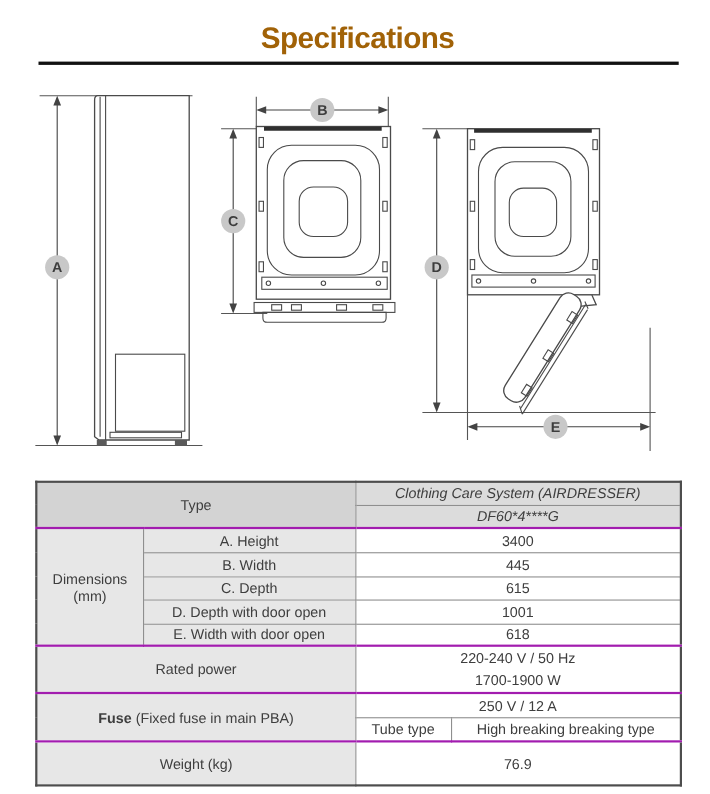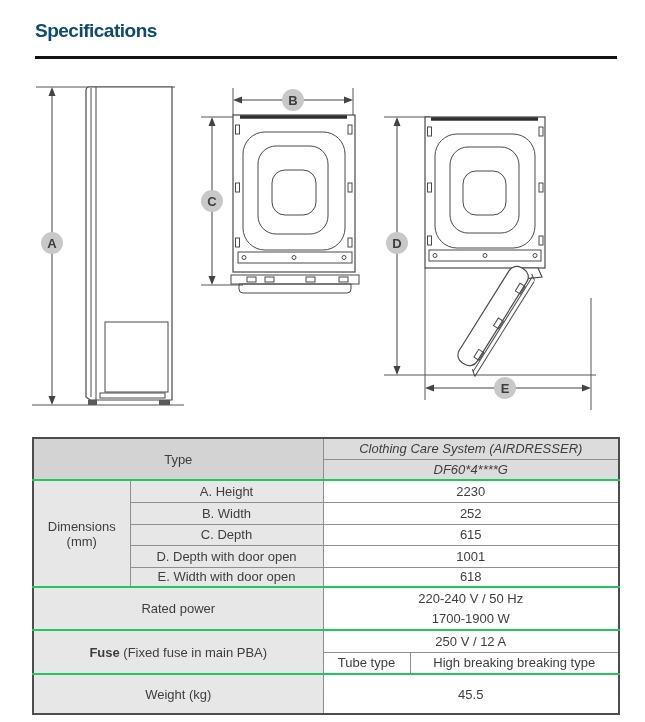--- a/index.html
+++ b/index.html
@@ -5,21 +5,21 @@
   html,body{margin:0;padding:0;}
   body{
     width:645px;height:722px;position:relative;overflow:hidden;
     background:#ffffff;
     font-family:"Liberation Sans", sans-serif;
     color:#3e3e3e;
   }
   
   .page-title{
     position:absolute;left:35px;top:20px;width:580px;
-    font-size:19px;font-weight:700;color:#0c4a6e;letter-spacing:-0.5px;
+    font-size:27px;font-weight:700;color:#a16207;letter-spacing:-0.5px;text-align:center;
   }
   .title-rule{
     position:absolute;left:35px;top:56px;width:582px;height:3px;background:#111;
   }
   
   .diagram{position:absolute;}
   .diagram svg{display:block;}
   .dline{stroke:#434343;stroke-width:1;fill:none;}
   .dthin{stroke:#555;stroke-width:1;fill:none;}
   .dshape{stroke:#4a4a4a;stroke-width:1.2;fill:#ffffff;}
@@ -33,21 +33,21 @@
     position:absolute;left:32px;top:437px;
     border-collapse:collapse;table-layout:fixed;
     font-size:13px;color:#3e3e3e;
     border:2px solid #4d4d4d;
   }
   table.spec td{
     border:1px solid #8f8f8f;
     text-align:center;vertical-align:middle;
     padding:1px 4px;overflow:hidden;white-space:nowrap;
   }
-  tr.sec td{border-top:2px solid #22c55e;}
+  tr.sec td{border-top:2px solid #a21caf;}
   td.h-type{background:#d3d3d3;}
   td.h-val{background:#dcdcdc;font-style:italic;}
   td.lbl{background:#e7e7e7;}
   td.val{background:#ffffff;}
   .two-line{line-height:1.5;margin-top:24px;}
   .bold{font-weight:700;text-align:right;}
 </style>
 </head>
 <body>
 
@@ -212,25 +212,25 @@
   </tr>
   <tr style="height:21px">
     <td class="h-val" colspan="2">DF60*4****G</td>
   </tr>
   <tr class="sec" style="height:22px">
     <td class="lbl" rowspan="5">
       <div>Dimensions</div>
       <div>(mm)</div>
     </td>
     <td class="lbl">A. Height</td>
-    <td class="val" colspan="2">2230</td>
+    <td class="val" colspan="2">3400</td>
   </tr>
   <tr style="height:22px">
     <td class="lbl">B. Width</td>
-    <td class="val" colspan="2">252</td>
+    <td class="val" colspan="2">445</td>
   </tr>
   <tr style="height:21px">
     <td class="lbl">C. Depth</td>
     <td class="val" colspan="2">615</td>
   </tr>
   <tr style="height:22px">
     <td class="lbl">D. Depth with door open</td>
     <td class="val" colspan="2">1001</td>
   </tr>
   <tr style="height:20px">
@@ -249,16 +249,16 @@
       <span class="bold">Fuse</span><span> (Fixed fuse in main PBA)</span>
     </td>
     <td class="val" colspan="2">250 V / 12 A</td>
   </tr>
   <tr style="height:22px">
     <td class="val">Tube type</td>
     <td class="val">High breaking breaking type</td>
   </tr>
   <tr class="sec" style="height:40px">
     <td class="lbl" colspan="2">Weight (kg)</td>
-    <td class="val" colspan="2">45.5</td>
+    <td class="val" colspan="2">76.9</td>
   </tr>
 </tbody>
   </table>
 
 </body></html>

